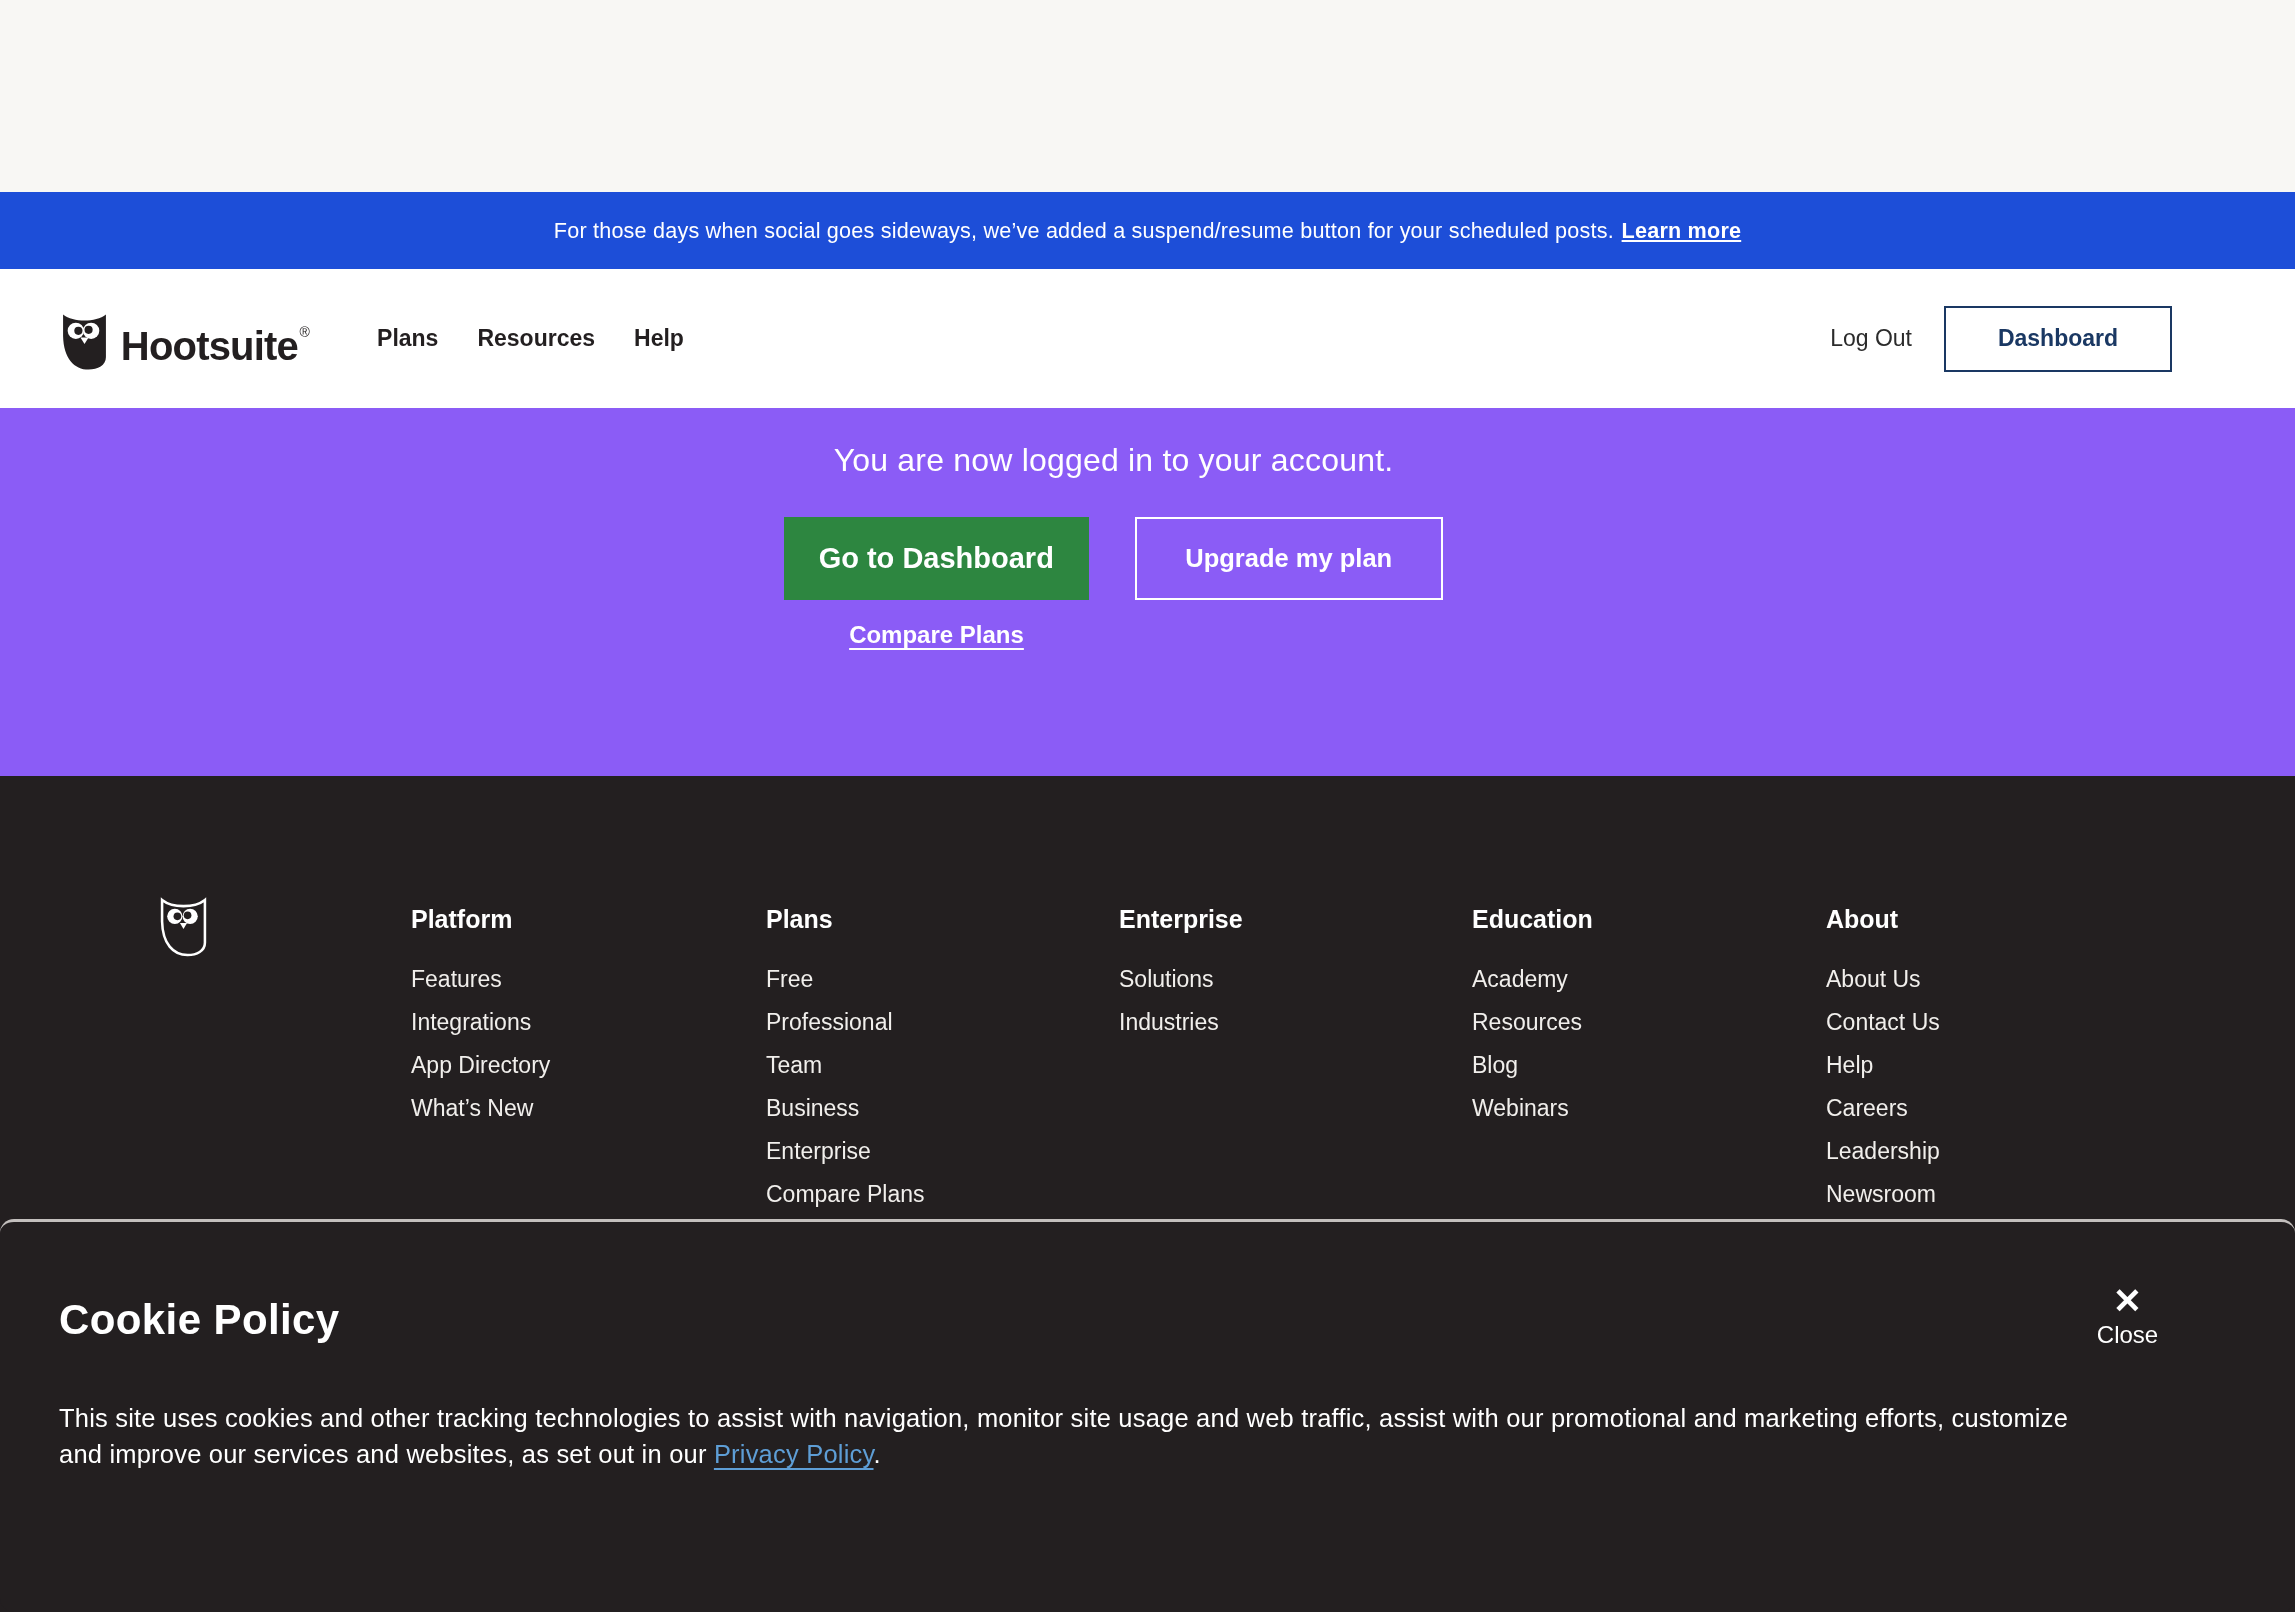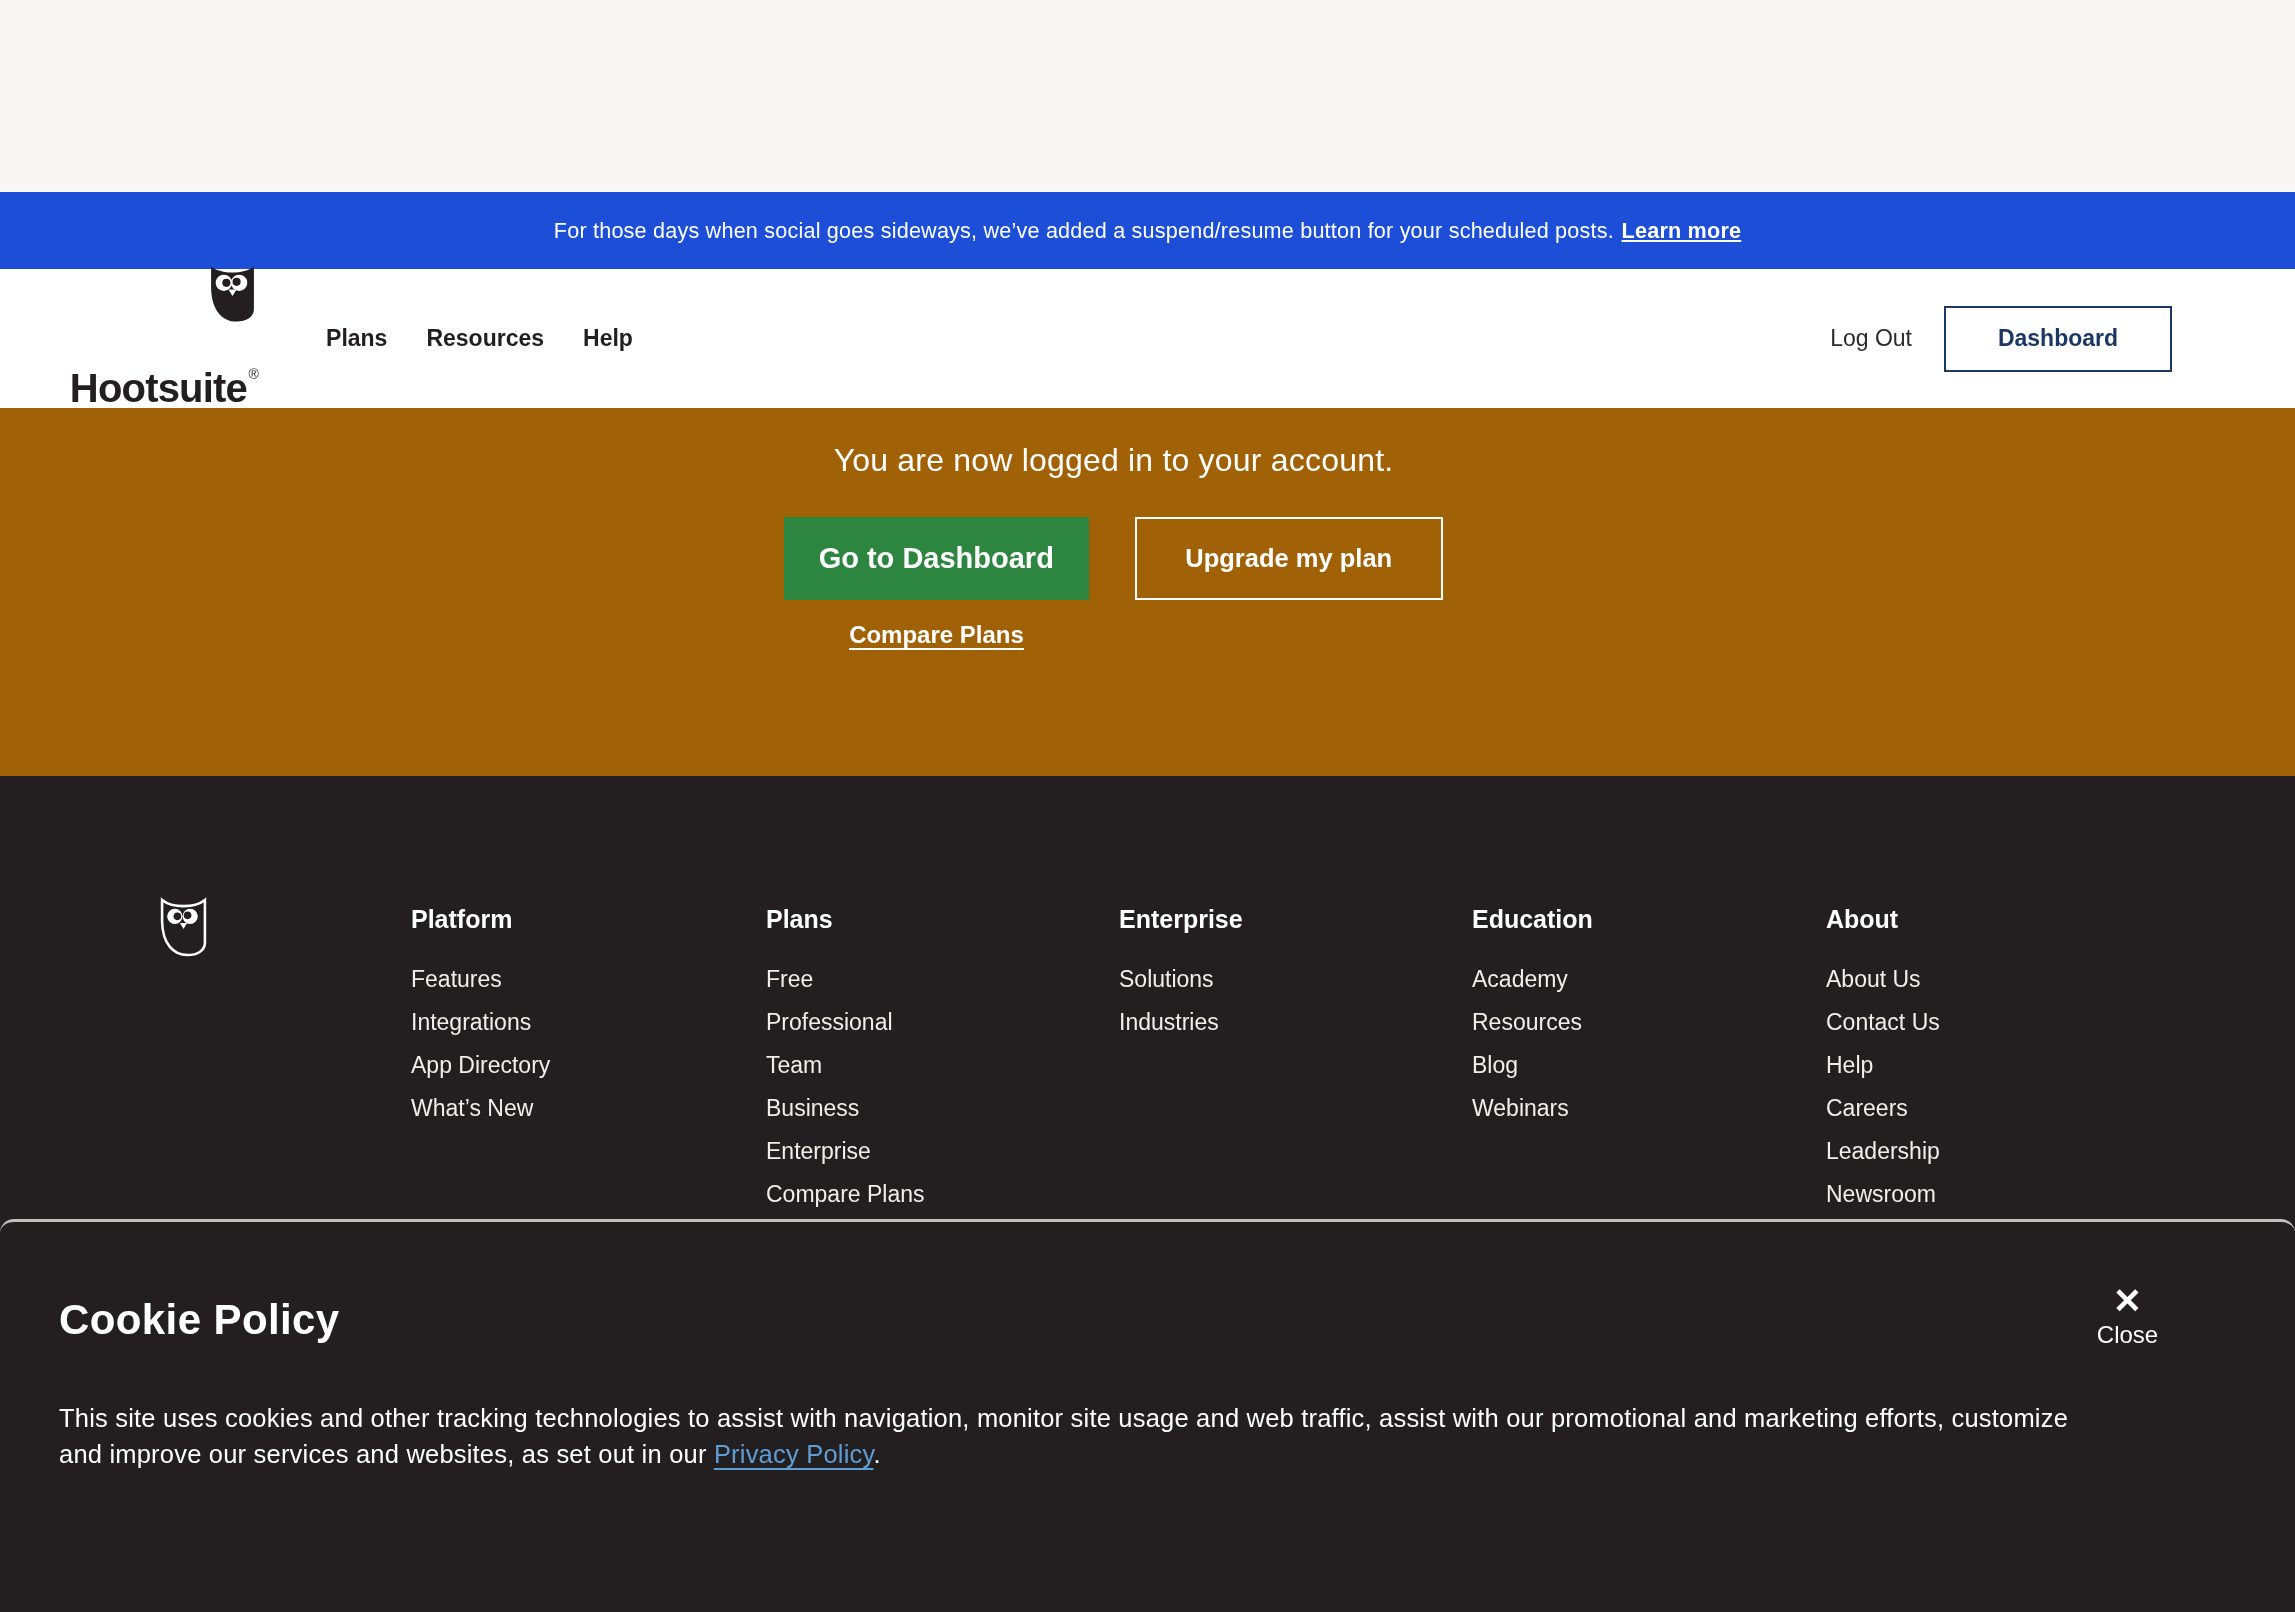--- a/index.html
+++ b/index.html
@@ -25,21 +25,21 @@
     font-weight:700; text-decoration:underline; color:#ffffff;
     margin-left:7.7px; cursor:pointer;
   }
 
   
   .header {
     height:139px; background:#ffffff;
     display:flex; align-items:center;
     padding:0 123px 0 59px;
   }
-  .brand { display:flex; align-items:flex-end; cursor:pointer;flex-direction:column; }
+  .brand { display:flex; align-items:center; cursor:pointer; }
   .brand svg { width:51px; height:82px; margin-top:3.1px; }
   .brand-word {
     font-size:40px; font-weight:700; color:#231f20;
     letter-spacing:-0.8px; margin-left:10.8px; line-height:82px;
   }
   .brand-reg { font-size:14px; font-weight:400; vertical-align:23px; margin-left:1.5px; }
   .main-nav { display:flex; margin-left:68px; gap:39px; }
   .nav-item {
     font-size:23px; font-weight:700; color:#231f20;
     cursor:pointer; padding:7.7px 0;
@@ -49,21 +49,21 @@
     font-size:23px; color:#2b2b2b; cursor:pointer; margin-right:32px; font-weight:400;
   }
   .dashboard-btn {
     width:228px; height:66px; background:#ffffff;
     border:2.3px solid #1a3863; color:#1a3863;
     font-family:"Liberation Sans", sans-serif;
     font-size:23px; font-weight:700; cursor:pointer;
   }
 
   
-  .hero { height:368px; background:#a16207; }
+  .hero { height:368px; background:#8b5cf6; }
   .hero-inner { width:659px; margin:0 auto; transform:translateX(-34px); padding-top:34px; }
   .hero-message {
     color:#ffffff; font-size:32px; font-weight:400;
     text-align:center; margin-bottom:38px; letter-spacing:0.2px;
   }
   .hero-buttons { display:flex; gap:46px; }
   .btn-primary {
     width:305px; height:83px; background:#2d8640; border:none;
     color:#ffffff; font-family:"Liberation Sans", sans-serif;
     font-size:29px; font-weight:700; cursor:pointer;

